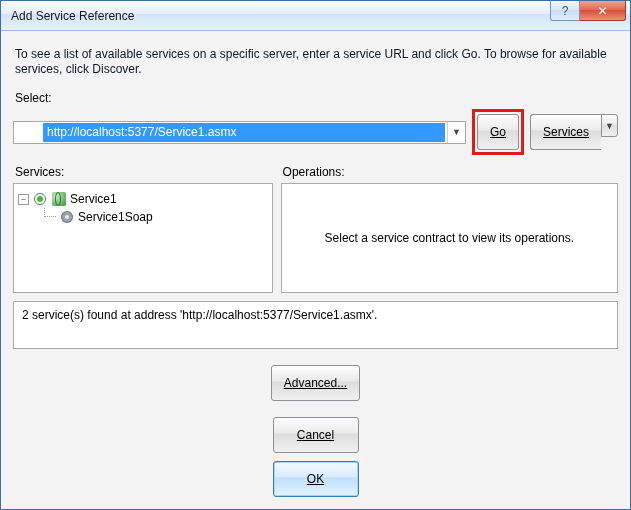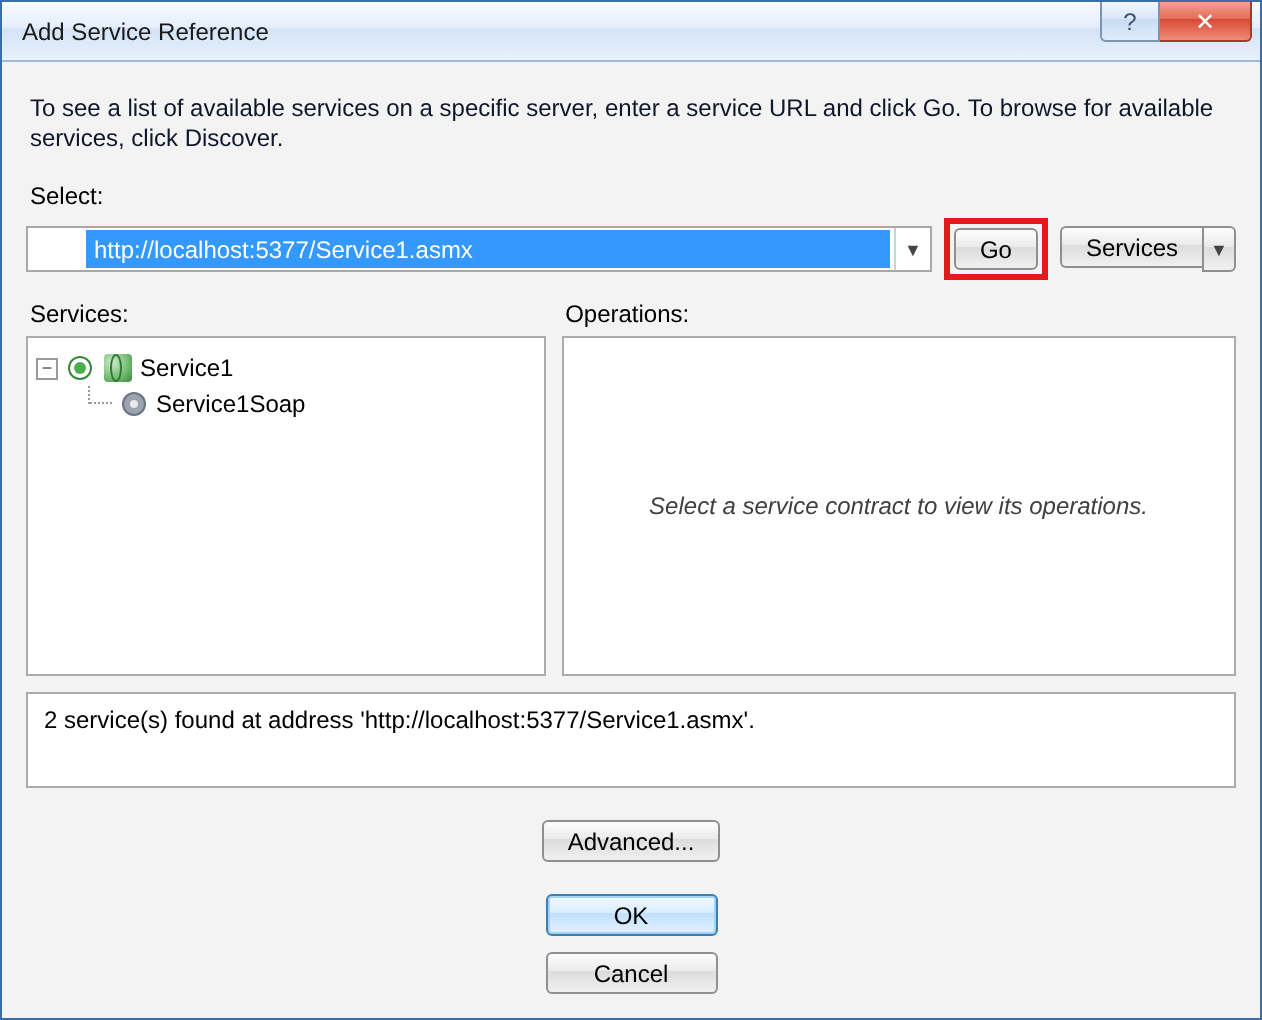--- a/index.html
+++ b/index.html
@@ -53,26 +53,27 @@
     background: #3399ff; color: #fff;
     height: 19px; margin: 2px; font-size: 12px;
   }
   .addr-drop {
     width: 18px; height: 21px;
     border-left: 1px solid #d0d0d0;
     display: flex; align-items: center; justify-content: center;
     color: #444;
   }
   .btn {
-    height: 21px;
+    height: 36px;
     background: linear-gradient(#fdfdfd, #eaeaea 45%, #dcdcdc 46%, #f0f0f0);
     border: 1px solid #8e8f94;
     border-radius: 3px;
     padding: 0 12px;
     cursor: pointer;
+    text-decoration: underline;
   }
   .btn.default {
     background: linear-gradient(#f3f9ff, #d8ecff 45%, #bfe0fd 46%, #e4f2ff);
     border-color: #3c7fb1;
     box-shadow: inset 0 0 0 1px #a6d2f5;
   }
   .split-btn { display: flex; }
   .split-btn .btn { border-radius: 3px 0 0 3px; border-right: none; }
   .split-drop {
     width: 17px; height: 23px;
@@ -89,21 +90,21 @@
   .col.ops { flex: 1.3; }
   .panel {
     flex: 1;
     border: 1px solid #ababab;
     background: #fff;
     overflow: auto;
     position: relative;
   }
   .panel.ops-panel {
     display: flex; align-items: center; justify-content: center;
-    color: #404040; padding: 10px; text-align: center; font-style: italic;
+    color: #000000; padding: 10px; text-align: center;
   }
   .tree { padding: 6px 4px; }
   .tree-row { display: flex; align-items: center; height: 18px; gap: 3px; }
   .toggle {
     width: 11px; height: 11px;
     border: 1px solid #9a9a9a; background: #fff;
     display: flex; align-items: center; justify-content: center;
     color: #4a4a4a; font-size: 9px; line-height: 1;
   }
   .tree-row.child { padding-left: 26px; }
@@ -252,18 +253,18 @@
     </div>
 
     <div class="status">
       <span>2 service(s) found at address 'http://localhost:5377/Service1.asmx'.</span>
     </div>
 
 
     <div class="footer">
       <button class="btn wide">Advanced...</button>
       <span class="spacer"></span>
+      <button class="btn wide">Cancel</button>
       <button class="btn wide default">OK</button>
-      <button class="btn wide">Cancel</button>
     </div>
 
   </div>
 </div>
 
 </body></html>

